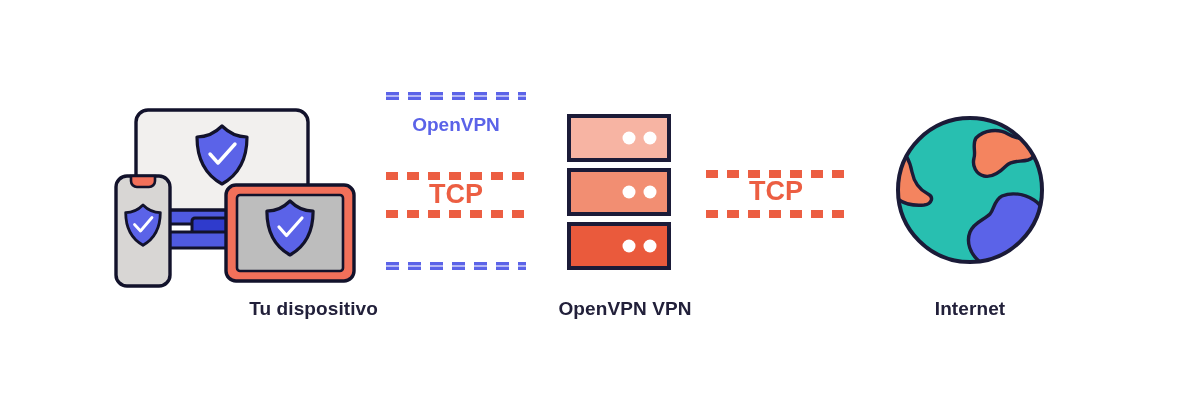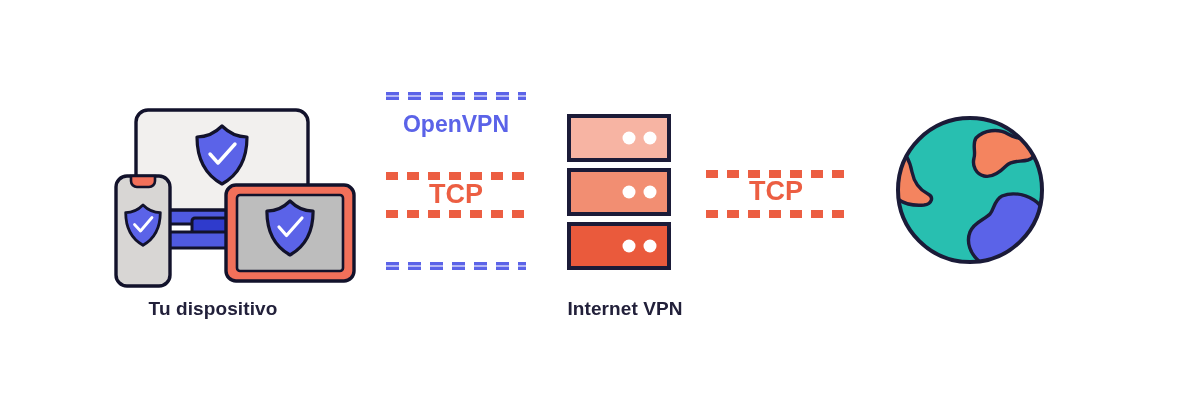--- a/index.html
+++ b/index.html
@@ -28,21 +28,21 @@
     position: absolute;
     top: 298px;
     text-align: center;
     font-family: "Liberation Sans", sans-serif;
     font-size: 19px;
     font-weight: bold;
     color: #22203a;
     letter-spacing: 0.1px;
     white-space: nowrap;
   }
-  #label-device { left: 68px;  width: 290px; }
+  #label-device { left: 88px;  width: 290px; text-align: right; }
   #label-server { left: 480px; width: 290px; }
   #label-internet { left: 850px; width: 240px; }
 
   
   #device-cluster { left: 100px; top: 90px; width: 280px; height: 200px; }
 
   
   #tunnel-left { left: 386px; top: 88px; width: 146px; height: 190px; }
 
   .dash-row {
@@ -80,21 +80,21 @@
   .proto-label {
     position: absolute;
     left: 0;
     width: 140px;
     text-align: center;
     font-family: "Liberation Sans", sans-serif;
     white-space: nowrap;
   }
   #label-openvpn {
     top: 26px;
-    font-size: 23px;
+    font-size: 19px;
     font-weight: bold;
     color: #5b63e8;
     line-height: 21px;
   }
   #label-tcp-left {
     top: 92px;
     font-size: 27px;
     font-weight: bold;
     color: #ec5e42;
     line-height: 28px;
@@ -194,21 +194,21 @@
         <circle cx="95" cy="82" r="6.5" fill="#ffffff"></circle>
       </g>
       <g>
         <rect x="14" y="114" width="100" height="44" fill="#ea5a3c" stroke="#1b1b38" stroke-width="4"></rect>
         <circle cx="74" cy="136" r="6.5" fill="#ffffff"></circle>
         <circle cx="95" cy="136" r="6.5" fill="#ffffff"></circle>
       </g>
     </svg>
   </div>
 
-  <div class="col-label" id="label-server">Internet VPN</div>
+  <div class="col-label" id="label-server">OpenVPN VPN</div>
 
   <div class="abs" id="tunnel-right">
     <div class="dash-row red" id="dash-red-r-upper"></div>
     <div class="proto-label" id="label-tcp-right">TCP</div>
     <div class="dash-row red" id="dash-red-r-lower"></div>
   </div>
 
   <div class="abs" id="globe">
     <svg width="180" height="165" viewBox="0 0 180 165">
       <defs>
@@ -230,14 +230,15 @@
 
         <path d="M122 88 C132 84 144 86 154 92 C164 98 168 112 166 126
                  C164 140 154 152 140 158 C126 164 110 162 100 154
                  C90 146 86 134 90 124 C94 114 104 112 110 106
                  C114 102 114 92 122 88 Z" fill="#5b63e8" stroke="#1b1b38" stroke-width="3.4" stroke-linejoin="round"></path>
       </g>
       <circle cx="90" cy="82" r="72" fill="none" stroke="#1b1b38" stroke-width="4"></circle>
     </svg>
   </div>
 
+  <div class="col-label" id="label-internet">Internet</div>
 
 </div>
 
 </body></html>

